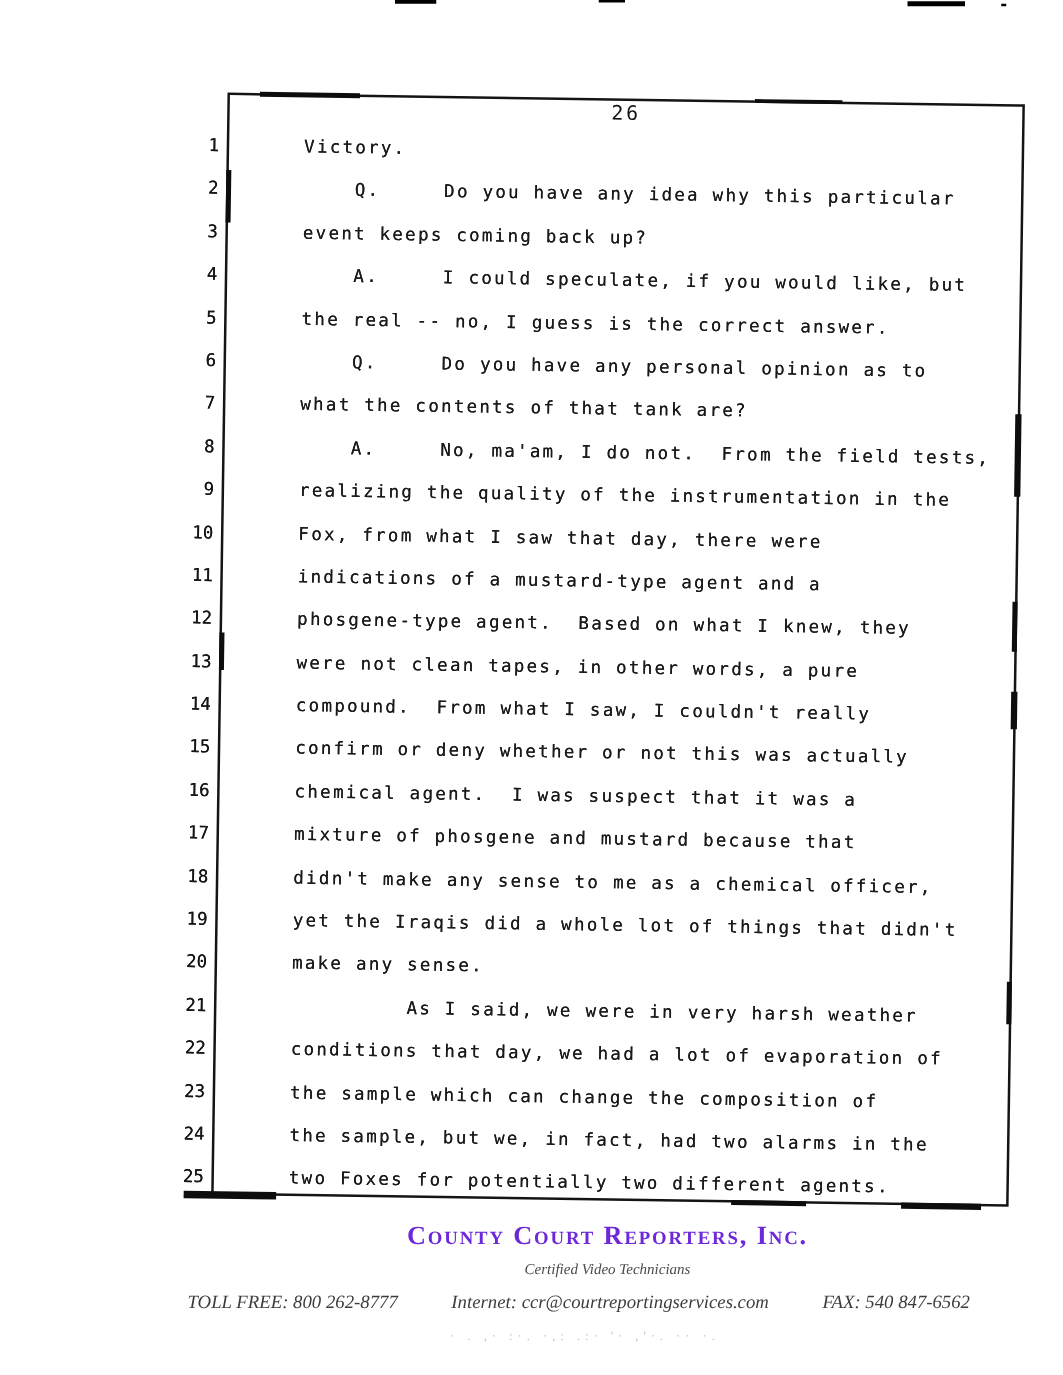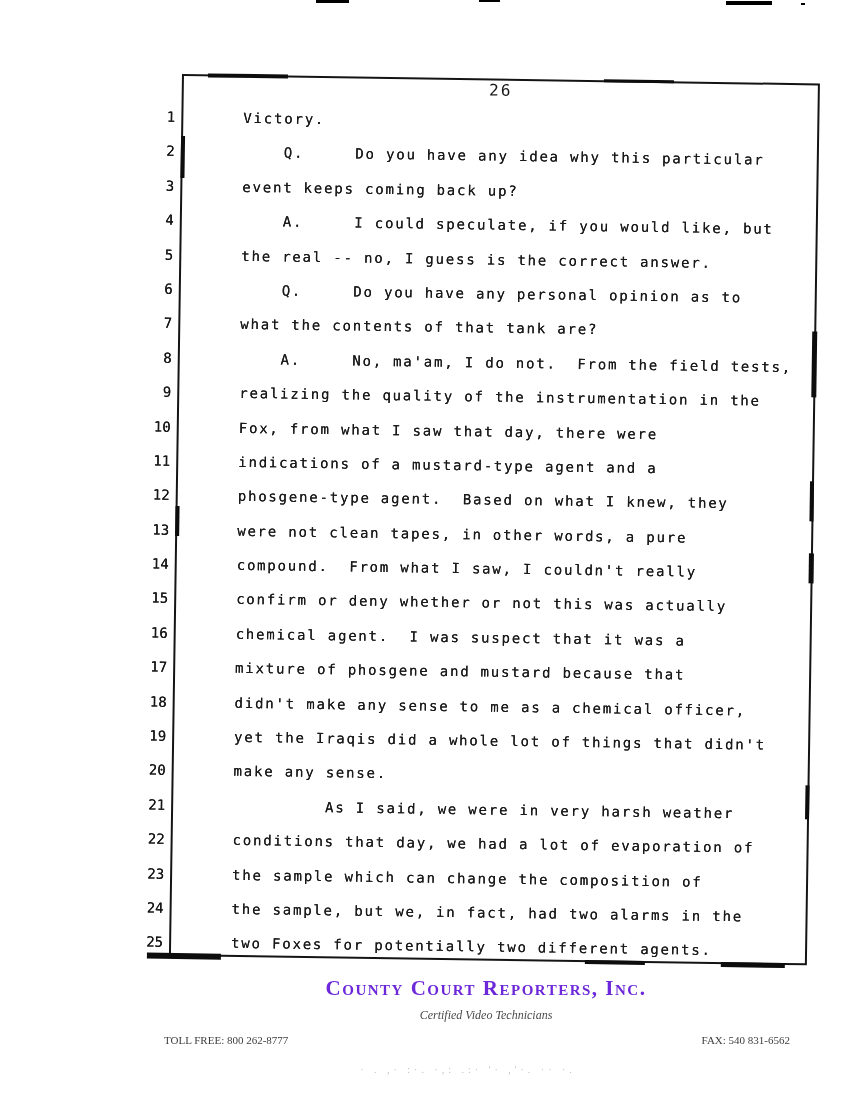--- a/index.html
+++ b/index.html
@@ -81,23 +81,23 @@
     font-size: 21px; letter-spacing: 1.5px; color: #6d28d9;
   }
   .tagline {
     position: absolute; left: 50px; width: 800px;
     text-align: center;
     font-style: italic; font-size: 12px; color: #4a4a4a;
   }
   .tag1 { top: 1003px; }
   .tag2 { top: 1008px; }
   .contact-row {
-    position: absolute; top: 1034px; left: 128px; width: 626px;
+    position: absolute; top: 1034px; left: 114px; width: 626px;
     display: flex; justify-content: space-between;
-    font-size: 11px; color: #3d3d3d;
+    font-size: 15px; color: #3d3d3d; font-style: italic;
   }
   .contact-row span { white-space: nowrap; }
   .illegible {
     position: absolute; top: 1064px; left: 32px; width: 800px;
     text-align: center;
     font-size: 10px; letter-spacing: 4px; color: #c0c0c0;
   }
 </style>
 </head>
 <body>
@@ -181,18 +181,19 @@
         <div class="t-line">the sample, but we, in fact, had two alarms in the</div>
         <div class="t-line">two Foxes for potentially two different agents.</div>
       </div>
   </div>
 
   <div class="footer">
     <div class="company">County Court Reporters, Inc.</div>
     <div class="tagline tag2">Certified Video Technicians</div>
     <div class="contact-row">
       <span>TOLL FREE:  800 262-8777</span>
-      <span>FAX: 540 831-6562</span>
+      <span>Internet: ccr@courtreportingservices.com</span>
+      <span>FAX: 540 847-6562</span>
     </div>
     <div class="illegible">· . ,· :·. ·,: .:· '· ,'·. ·· ·.</div>
   </div>
 
 </div>
 
 </body></html>

